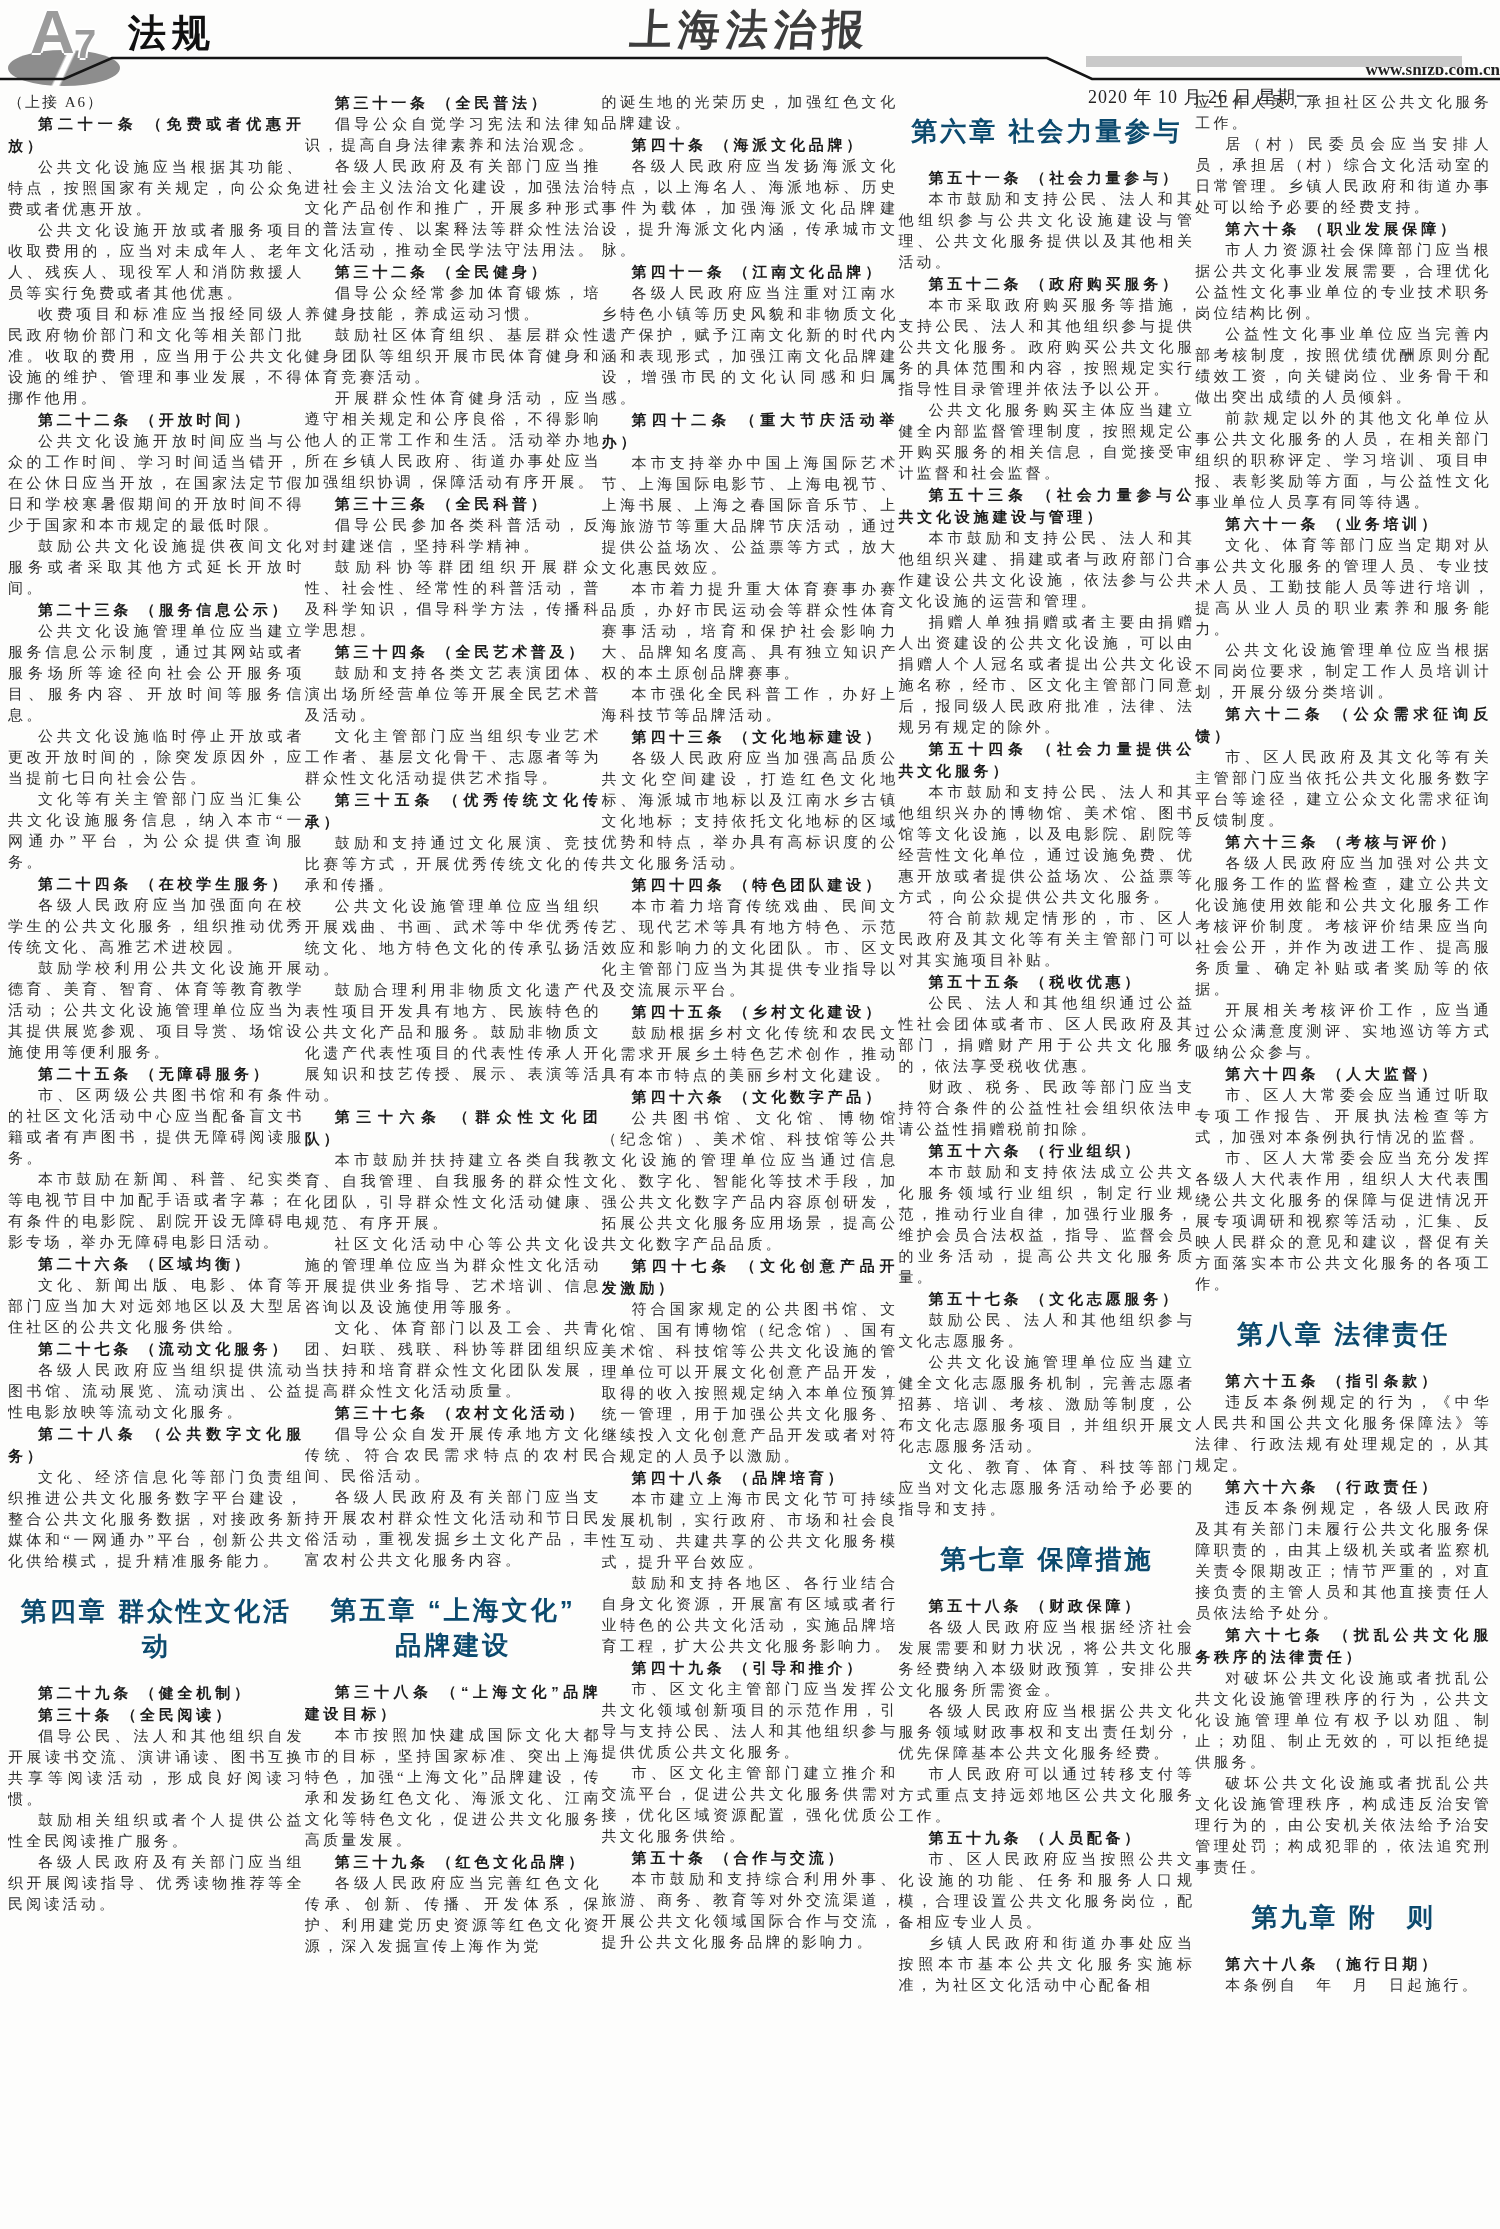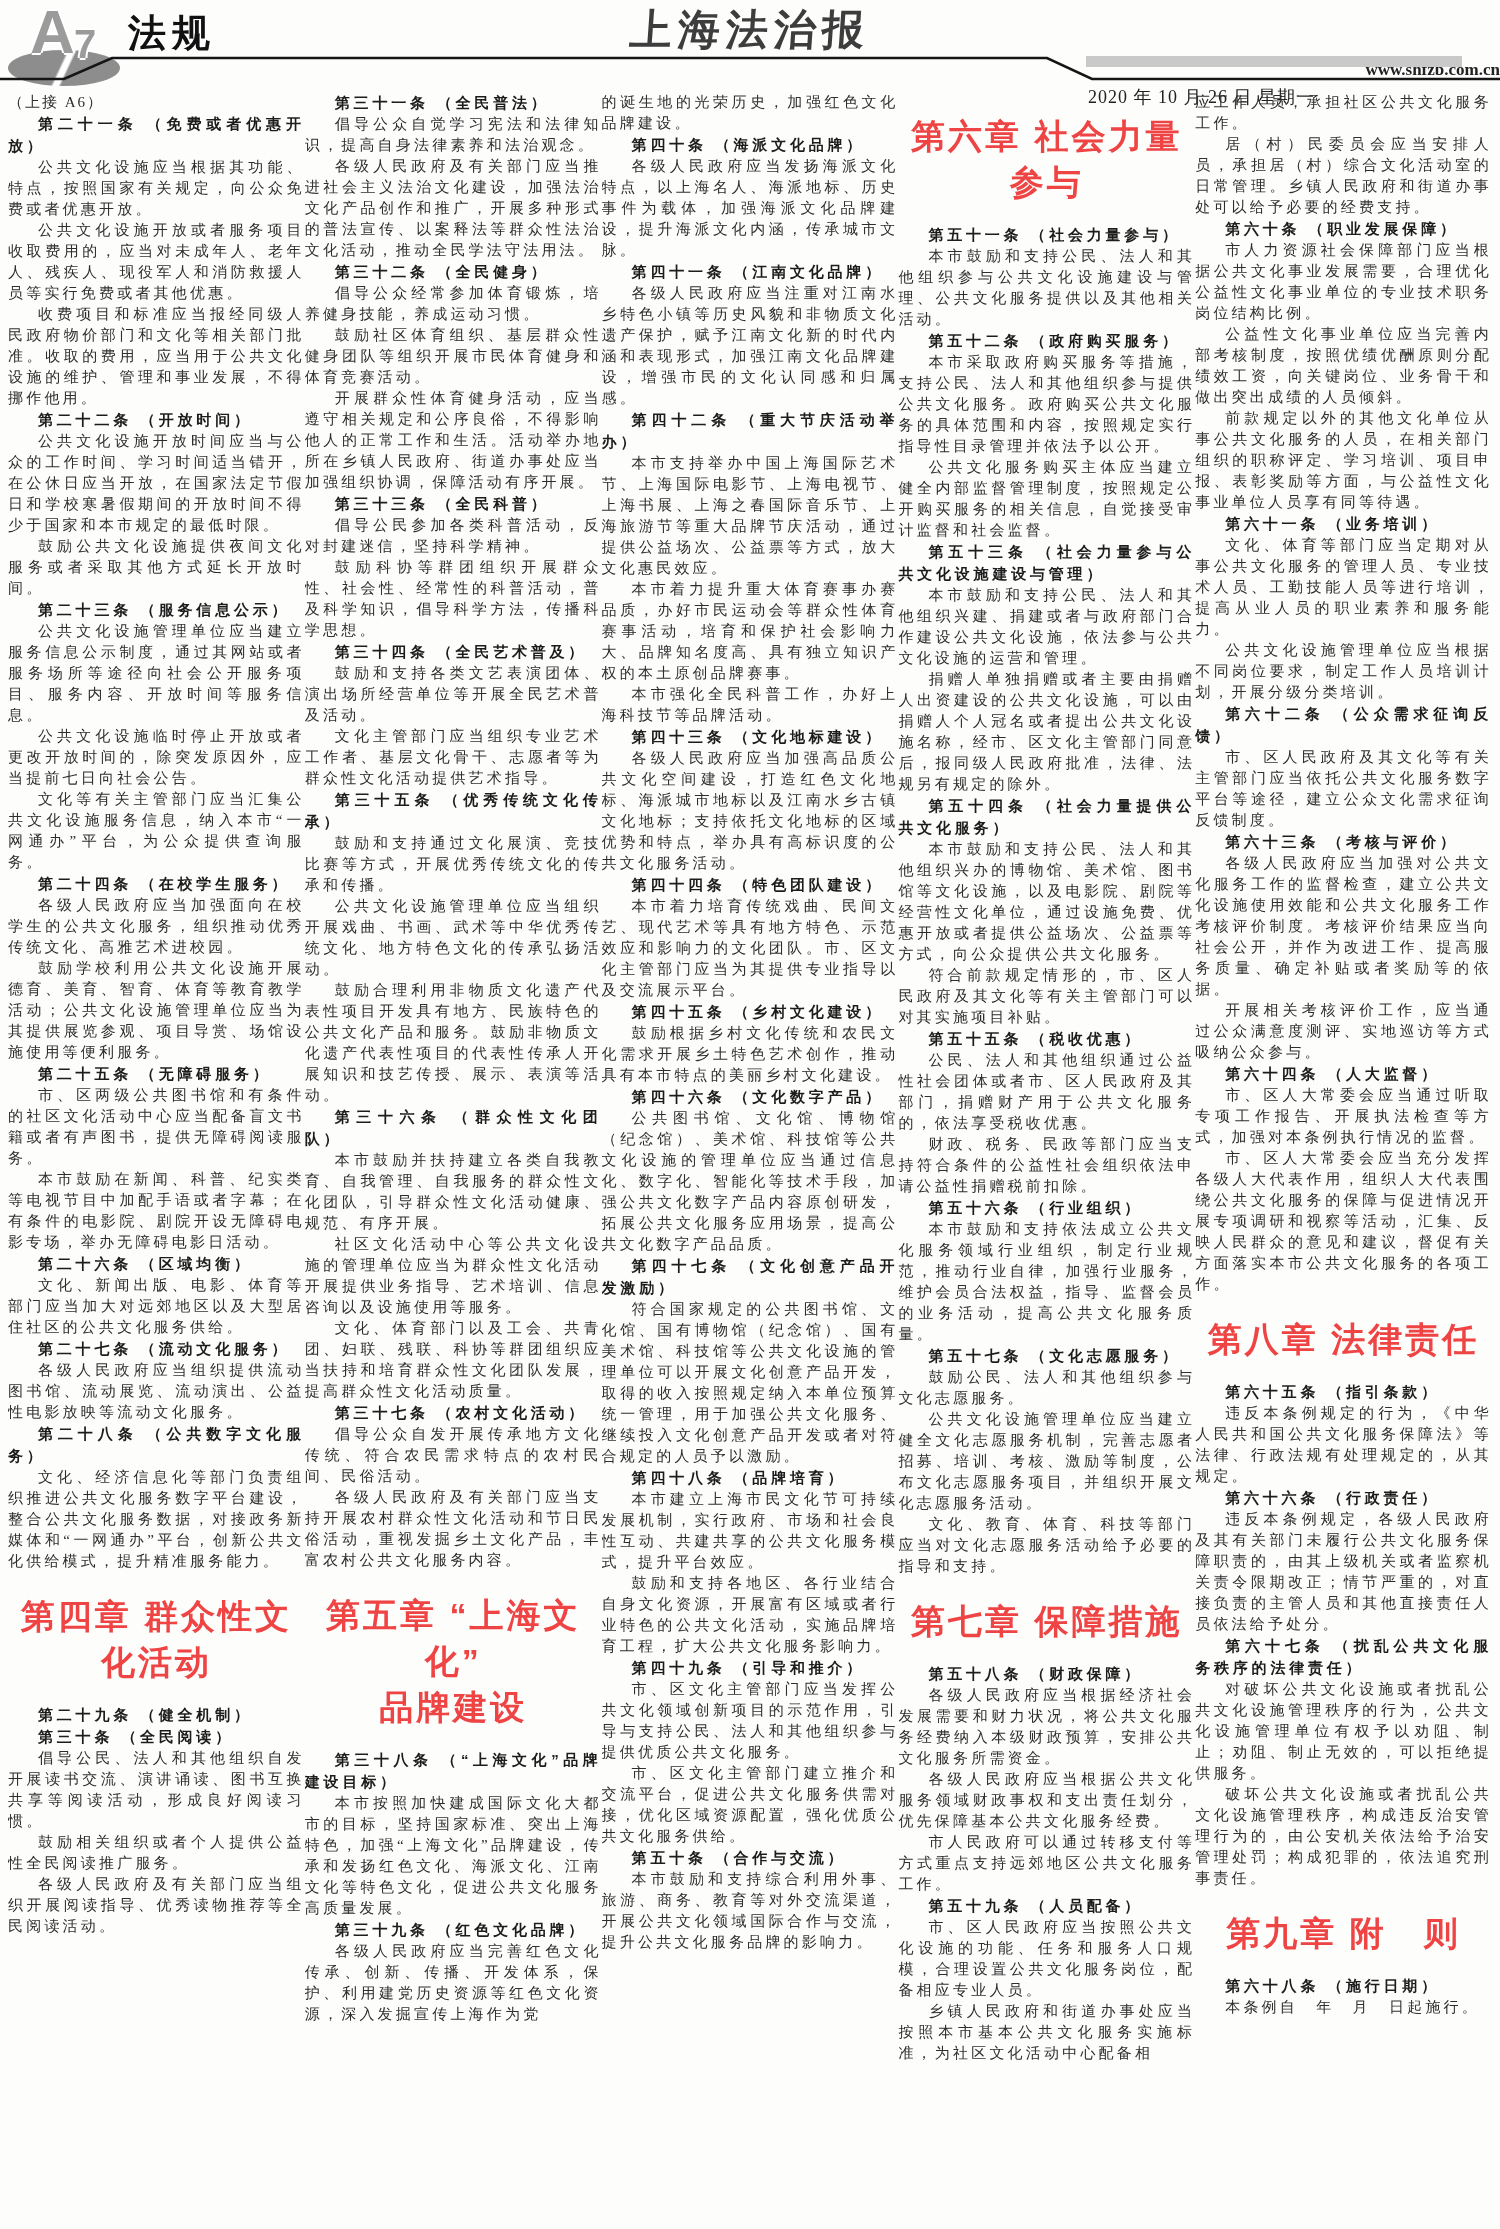--- a/index.html
+++ b/index.html
@@ -31,21 +31,21 @@
   .col{overflow:hidden;}
   p,h2{margin:0;}
   .cont{font-size:15px;line-height:21px;letter-spacing:2px;}
   .body,.flow{font-size:15px;line-height:21px;letter-spacing:3.2px;
         text-align:justify;text-justify:inter-ideograph;}
   .body{text-indent:2em;}
   .flow{text-indent:0;}
   .head{font-size:15px;line-height:22px;font-weight:bold;text-indent:2em;letter-spacing:3.8px;
         font-family:"Liberation Sans","DejaVu Sans",sans-serif;color:#1c1c1c;
         text-align:justify;}
-  .chapter{font-size:34px;line-height:1.35;font-weight:bold;text-align:center;color:#ef4444;
+  .chapter{font-size:26px;line-height:1.35;font-weight:bold;text-align:center;color:#0c4a6e;
         margin:22px 0 18px;letter-spacing:3px;white-space:pre-line;
         font-family:"Liberation Sans","DejaVu Sans",sans-serif;}
 </style>
 </head>
 <body>
 
 <div class="page">
   <header>
     <div class="badge">
       <div class="ellipse"></div>

